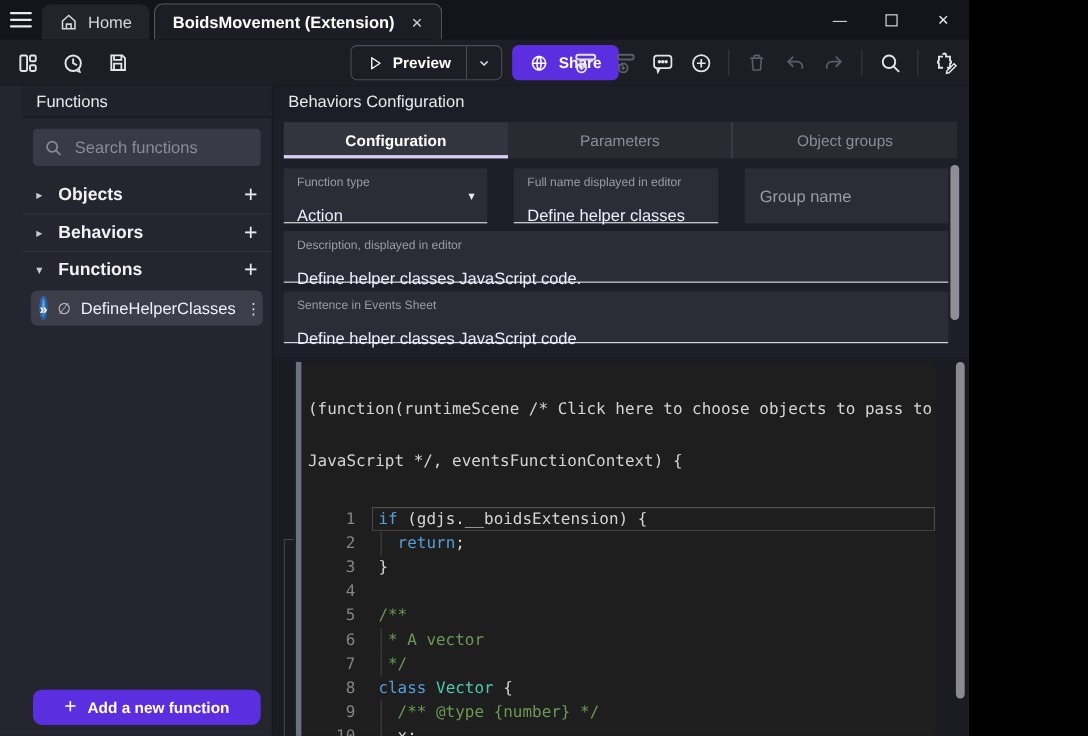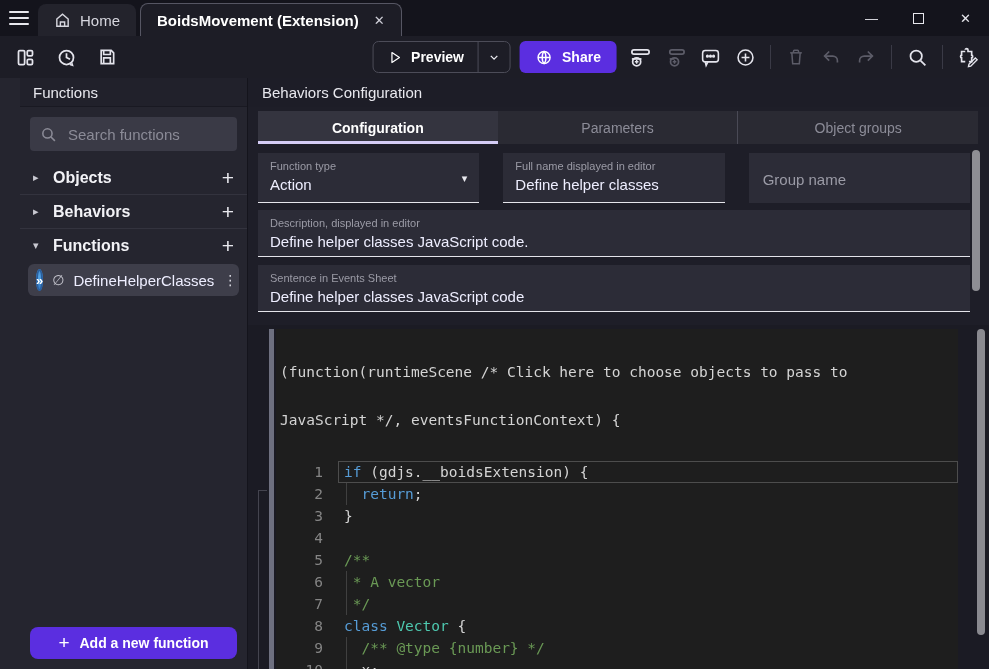--- a/index.html
+++ b/index.html
@@ -1,17 +1,17 @@
 <!DOCTYPE html>
 <html><head>
 <meta charset="utf-8">
 <style>
   html,body{margin:0;padding:0;background:#000;}
   *{box-sizing:border-box;}
-  .window{position:relative;width:989px;height:669px;background:#14141c;overflow:hidden;
+  .window{position:relative;width:881px;height:669px;background:#14141c;overflow:hidden;
     font-family:"Liberation Sans",sans-serif;color:#e8e8ee;}
 
   
   .titlebar{position:absolute;top:0;left:0;right:0;height:36px;background:#14141c;display:flex;align-items:flex-end;}
   .hamburger{width:38px;height:36px;display:flex;flex-direction:column;justify-content:center;align-items:center;gap:4px;cursor:pointer;}
   .hamburger div{width:20px;height:2px;background:#e8e8ee;border-radius:1px;}
   .tab{height:32px;display:flex;align-items:center;gap:9px;padding:0 16px;border-radius:8px 8px 0 0;font-size:15px;}
   .tab-home{background:#23232c;color:#d6d6de;}
   .tab-doc{height:33px;background:#1d1d26;border:1px solid #565663;border-bottom:none;color:#fff;font-weight:bold;margin-left:4px;}
   .tab-close{font-size:13px;color:#cfcfd8;margin-left:6px;cursor:pointer;font-weight:normal;}
@@ -63,21 +63,21 @@
   .cfg-tab{flex:1;display:flex;align-items:center;justify-content:center;font-size:14px;background:#2a2a33;color:#8c8c98;cursor:pointer;position:relative;}
   .cfg-tab.active{background:#34343f;color:#fff;font-weight:bold;}
   .cfg-tab.active::after{content:"";position:absolute;left:0;right:0;bottom:0;height:3px;background:#d5cdf6;}
   .cfg-tab + .cfg-tab.sep{border-left:1px solid #4a4a56;}
 
   .cfg-form{padding:9px 19px 0 10px;}
   .f-row1{display:grid;grid-template-columns:1fr 1fr 1fr;gap:24px;margin-bottom:7px;}
   .field{background:#2c2c37;padding:7px 12px 0 12px;height:50px;position:relative;}
   .field.underline{border-bottom:1px solid #e4e4ea;}
   .field .f-label{font-size:11px;color:#9b9ba6;}
-  .field .f-value{font-size:15px;color:#eef;margin-top:4px;}
+  .field .f-value{font-size:15px;color:#eef;margin-top:16px;}
   .field.wide{height:47px;margin-bottom:8px;}
   .f-caret{position:absolute;right:12px;top:50%;transform:translateY(-50%);font-size:11px;color:#e8e8ee;}
   .field input{width:100%;background:transparent;border:none;outline:none;color:#eef;font-size:15px;margin-top:10px;font-family:"Liberation Sans",sans-serif;}
   .field input::placeholder{color:#9b9ba6;}
   .cfg-scroll{position:absolute;right:9px;top:72px;width:8px;height:141px;background:#8e8e94;border-radius:4px;cursor:pointer;}
 
   
   .events{position:absolute;top:247px;left:0;right:0;bottom:0;background:#1b1b24;}
   .sel-bracket{position:absolute;left:10px;top:165px;bottom:0;width:9px;border-left:1px solid #44444f;border-top:1px solid #44444f;}
   .event-bar{position:absolute;left:21px;top:4px;bottom:0;width:5px;background:#6e7080;cursor:pointer;}

